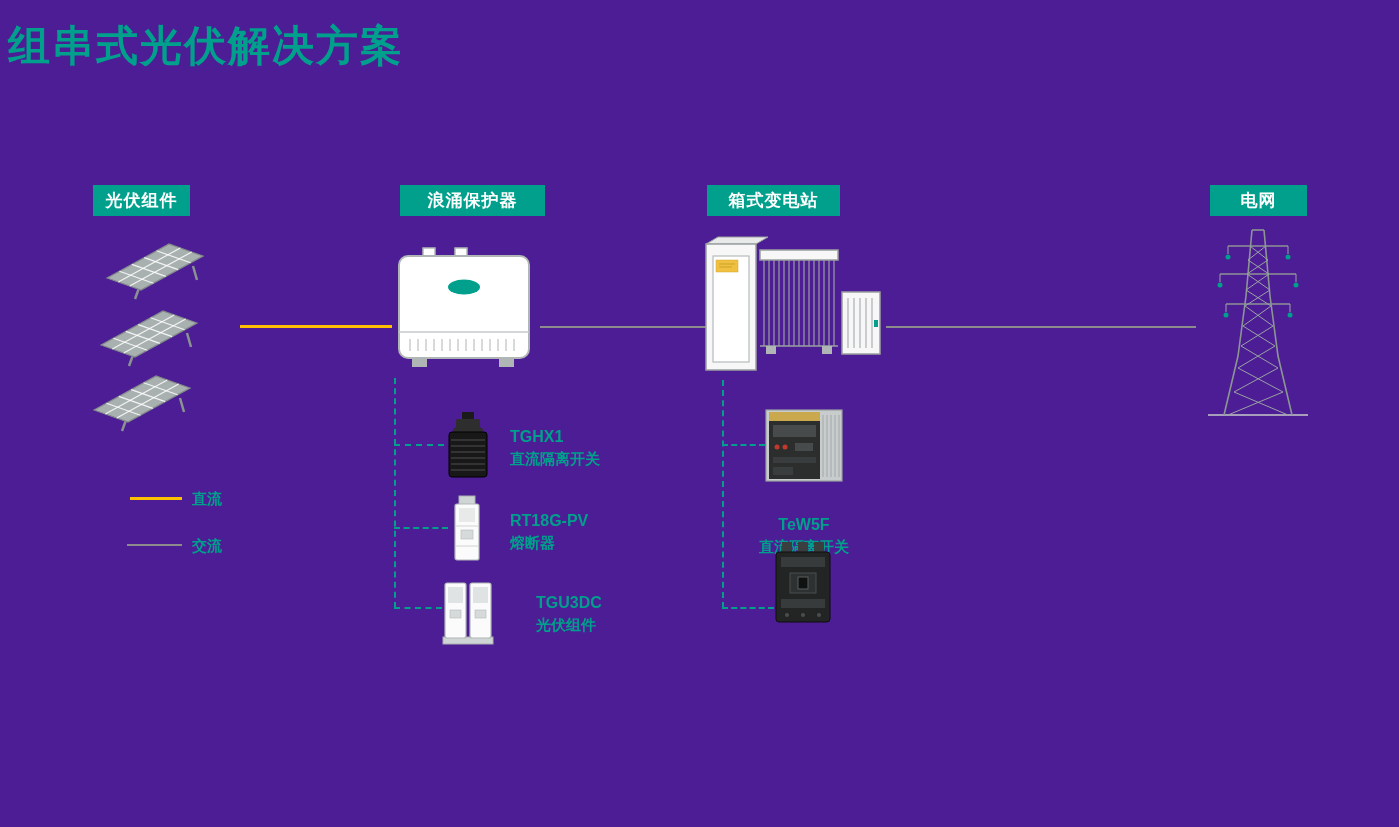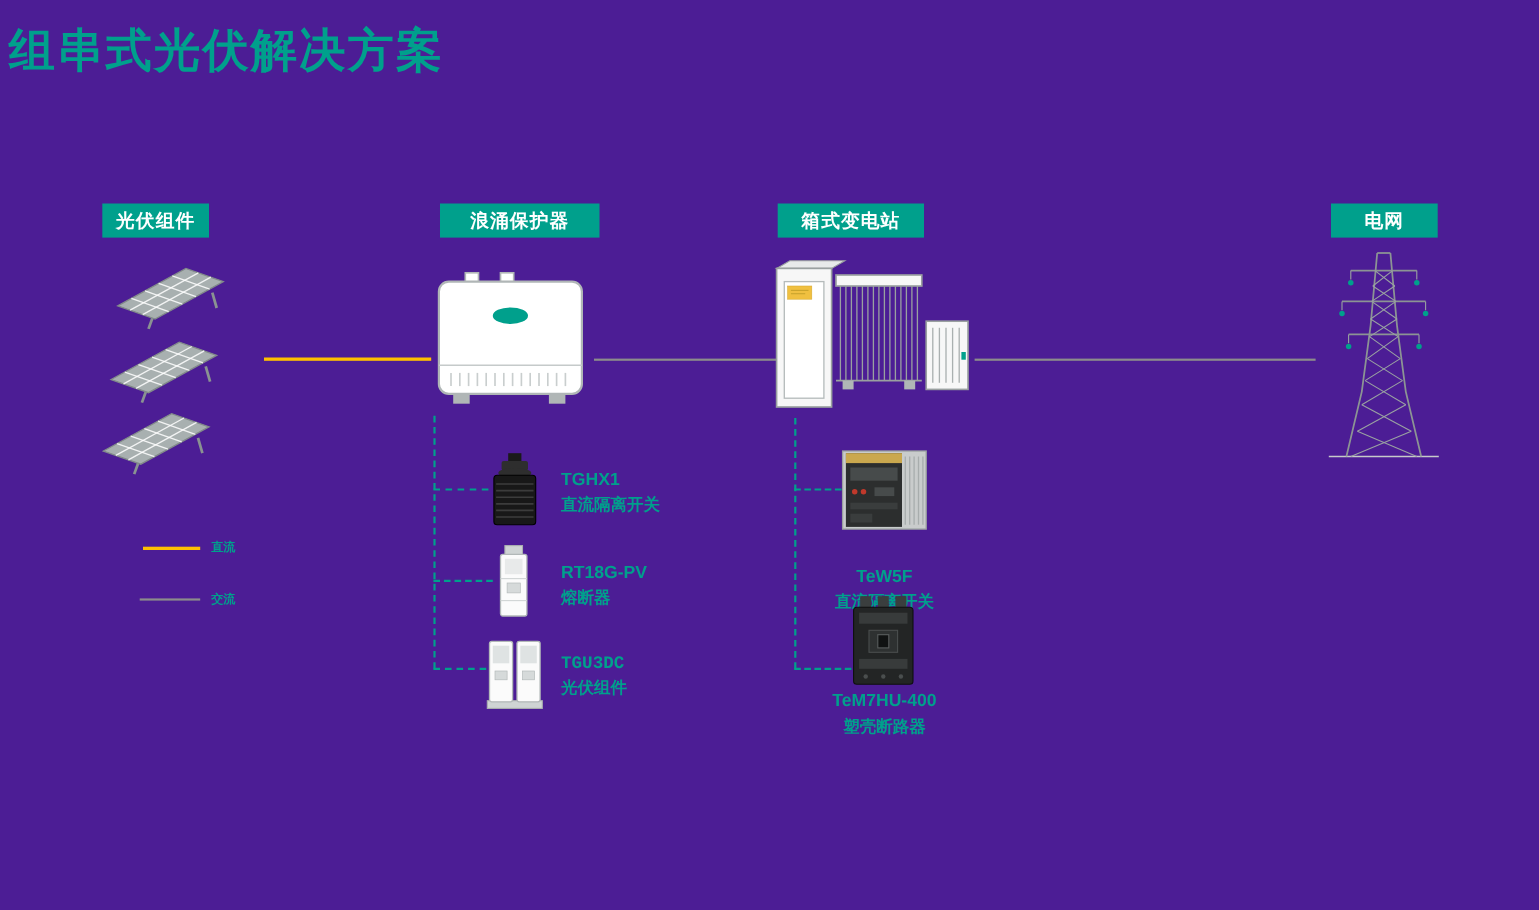--- a/index.html
+++ b/index.html
@@ -14,21 +14,21 @@
     letter-spacing:1px;}
 
   .abs{position:absolute;}
   .flow-line{position:absolute;}
   .dc-color{background:var(--yellow);}
   .ac-color{background:var(--grayline);}
 
   .dash-v{position:absolute;width:0;border-left:2px dashed var(--teal);}
   .dash-h{position:absolute;height:0;border-top:2px dashed var(--teal);}
 
-  .legend-label{position:absolute;font-size:11px;font-weight:bold;color:var(--teal);text-align:center;}
+  .legend-label{position:absolute;font-size:15px;font-weight:bold;color:var(--teal);text-align:center;}
 
   .comp-labels{position:absolute;display:flex;flex-direction:column;gap:4px;}
   .comp-labels.centered{align-items:center;text-align:center;}
   .comp-model{font-size:16px;font-weight:bold;color:var(--teal);}
   .comp-name{font-size:15px;font-weight:bold;color:var(--teal);}
 
   svg{display:block;overflow:visible;}
 
   
   .panel-face{fill:#a8b0b0;stroke:#828a8a;stroke-width:1.2;}
@@ -321,21 +321,21 @@
     <svg viewBox="0 0 52 68" width="52" height="68">
       <rect class="r-cap" x="1" y="59" width="50" height="7"></rect>
       <rect class="r-body" x="3" y="5" width="21" height="55" rx="2"></rect>
       <rect class="r-top2" x="6" y="9" width="15" height="16"></rect>
       <rect class="r-win" x="8" y="32" width="11" height="8"></rect>
       <rect class="r-body" x="28" y="5" width="21" height="55" rx="2"></rect>
       <rect class="r-top2" x="31" y="9" width="15" height="16"></rect>
       <rect class="r-win" x="33" y="32" width="11" height="8"></rect>
     </svg>
   </div>
-  <div class="comp-labels" style="left:510px;top:594px;font-family:Liberation Mono, monospace;">
+  <div class="comp-labels" style="left:536px;top:594px;">
     <span class="comp-model">TGU3DC</span>
     <span class="comp-name">光伏组件</span>
   </div>
 
   <div class="abs" style="left:765px;top:407px;width:78px;height:78px;">
     <svg viewBox="0 0 78 78" width="78" height="78">
       <rect class="w-frame" x="1" y="3" width="76" height="71"></rect>
       <g class="w-slats">
         <line x1="58" y1="8" x2="58" y2="70"></line>
           <line x1="62" y1="8" x2="62" y2="70"></line>
@@ -366,18 +366,14 @@
       <rect class="t-body" x="2" y="11" width="54" height="70" rx="3"></rect>
       <rect class="t-band" x="7" y="16" width="44" height="10"></rect>
       <rect class="t-mid" x="16" y="32" width="26" height="20"></rect>
       <rect class="t-toggle" x="24" y="36" width="10" height="12"></rect>
       <rect class="t-band" x="7" y="58" width="44" height="9"></rect>
       <circle class="t-dot" cx="13" cy="74" r="2"></circle>
       <circle class="t-dot" cx="29" cy="74" r="2"></circle>
       <circle class="t-dot" cx="45" cy="74" r="2"></circle>
     </svg>
   </div>
-  <div class="comp-labels centered" style="left:739px;top:629px;width:130px;">
-    <span class="comp-model">TeM7HU-400</span>
-    <span class="comp-name">塑壳断路器</span>
-  </div>
 
 </div>
 
 </body></html>

